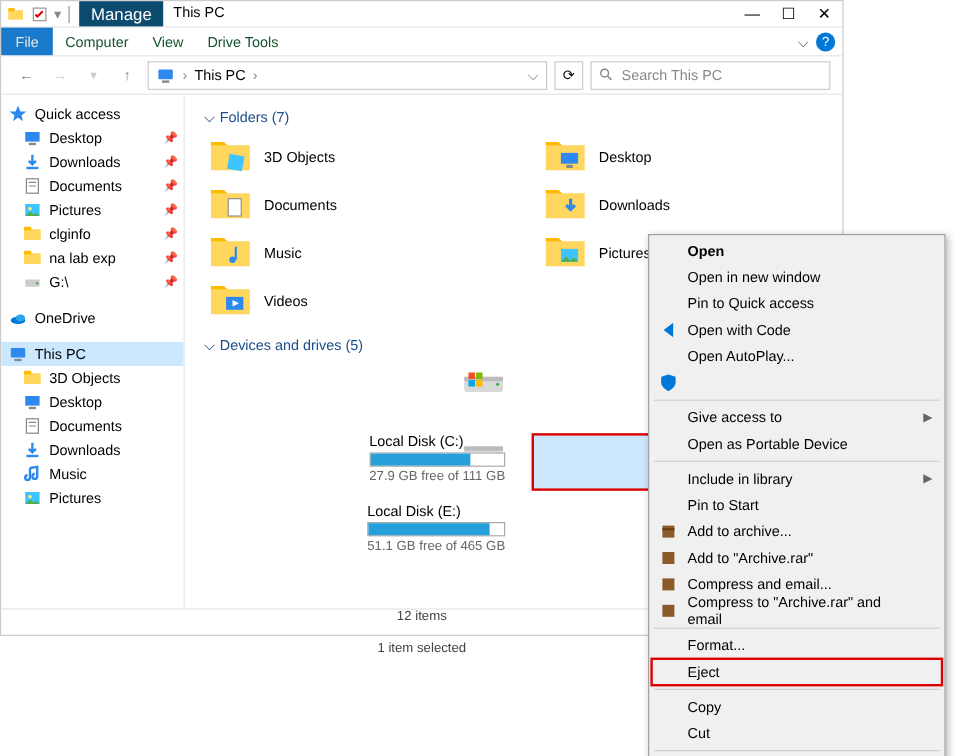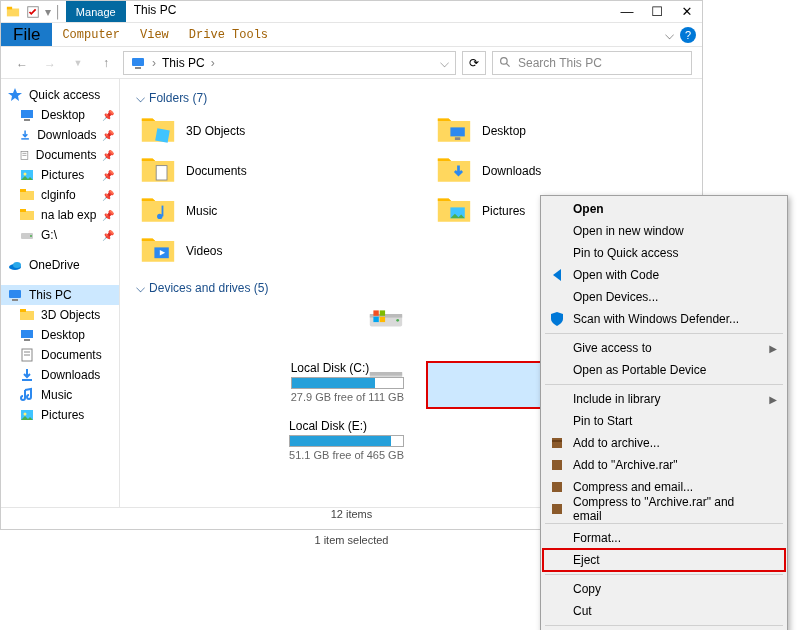--- a/index.html
+++ b/index.html
@@ -1,37 +1,37 @@
 <!DOCTYPE html>
 <html><head>
 <meta charset="utf-8">
 <style>
 * { box-sizing: border-box; margin: 0; padding: 0; font-family: "Segoe UI", sans-serif; }
 body { background: #fff; font-size: 12px; color: #000; width: 800px; height: 630px; position: relative; overflow: hidden; }
 .window { width: 703px; height: 530px; border: 1px solid #ccc; background: #fff; position: relative; }
 .titlebar { height: 22px; display: flex; align-items: stretch; border-bottom: 1px solid #e5e5e5; }
 .qat { display: flex; align-items: center; gap: 4px; padding: 0 4px; }
 .qat svg { width: 14px; height: 14px; }
-.tab-manage { background: #0369a1; color: #fff; padding: 2px 10px; font-size: 11px; display: flex; align-items: center; }
+.tab-manage { background: #0c4a6e; color: #fff; padding: 2px 10px; font-size: 14px; display: flex; align-items: center; }
 .title { padding: 2px 8px; font-size: 12px; flex: 1; }
 .win-controls { display: flex; }
 .win-btn { width: 30px; display: flex; align-items: center; justify-content: center; font-size: 13px; }
 .menubar { height: 24px; display: flex; align-items: stretch; border-bottom: 1px solid #e5e5e5; }
-.file-btn { background: #1979ca; color: #000000; padding: 3px 12px; font-size: 17px; display: flex; align-items: center; }
-.menu-item { padding: 3px 10px; font-size: 12px; display: flex; align-items: center; color: #a16207; font-family: Liberation Mono, monospace; }
+.file-btn { background: #1979ca; color: #e5e5e5; padding: 3px 12px; font-size: 12px; display: flex; align-items: center; }
+.menu-item { padding: 3px 10px; font-size: 12px; display: flex; align-items: center; color: #14532d; }
 .help-zone { margin-left: auto; display: flex; align-items: center; padding: 0 6px; gap: 6px; }
 .help-circle { width: 16px; height: 16px; border-radius: 50%; background: #0078d7; color: #fff; font-size: 11px; display: flex; align-items: center; justify-content: center; }
 .addrbar { height: 32px; display: flex; align-items: center; padding: 4px 10px; gap: 6px; border-bottom: 1px solid #e5e5e5; }
 .nav-arrow { width: 22px; height: 22px; display: flex; align-items: center; justify-content: center; color: #888; }
 .addr-box { flex: 1; height: 24px; border: 1px solid #ccc; display: flex; align-items: center; padding: 0 6px; gap: 6px; }
 .addr-box .chev { color: #888; margin-left: auto; }
 .refresh { width: 24px; height: 24px; border: 1px solid #ccc; display: flex; align-items: center; justify-content: center; }
 .search-box { width: 200px; height: 24px; border: 1px solid #ccc; display: flex; align-items: center; padding: 0 6px; gap: 6px; color: #888; }
 .body { display: flex; height: calc(100% - 22px - 24px - 32px - 22px); }
-.sidebar { width: 119px; border-right: 1px solid #e5e5e5; padding: 6px 0; overflow: hidden; }
+.sidebar { width: 153px; border-right: 1px solid #e5e5e5; padding: 6px 0; overflow: hidden; }
 .nav-group { margin-bottom: 10px; }
 .nav-item { display: flex; align-items: center; gap: 6px; padding: 2px 4px 2px 18px; height: 20px; }
 .nav-item.top { padding-left: 6px; }
 .nav-item .pin { margin-left: auto; color: #888; font-size: 10px; }
 .nav-item.selected { background: #cce8ff; }
 .ico { width: 16px; height: 16px; display: inline-flex; align-items: center; justify-content: center; }
 .content { flex: 1; padding: 8px 10px; overflow: hidden; }
 .group-hdr { color: #1a4e8a; font-size: 12px; margin: 4px 0 8px 6px; display: flex; align-items: center; gap: 4px; }
 .folders-grid { display: grid; grid-template-columns: 1fr 1fr; gap: 4px 40px; margin-left: 10px; margin-bottom: 12px; }
 .folder-item { display: flex; align-items: center; gap: 10px; height: 36px; }
@@ -450,26 +450,25 @@
 <div class="context-menu">
   <div class="cm-item bold">Open</div>
   <div class="cm-item">Open in new window</div>
   <div class="cm-item">Pin to Quick access</div>
   <div class="cm-item">
       <span class="cico"><svg viewBox="0 0 16 16">
           <path d="M12 2v12L4 8z" fill="#0078d7"></path>
         </svg></span>
       <span>Open with Code</span>
     </div>
-  <div class="cm-item">Open Devices...</div>
+  <div class="cm-item">Open AutoPlay...</div>
   <div class="cm-item">
       <span class="cico"><svg viewBox="0 0 16 16">
           <path d="M8 1l6 2v5c0 4-6 7-6 7s-6-3-6-7V3z" fill="#0078d7"></path>
         </svg></span>
-      <span>Scan with Windows Defender...</span>
     </div>
   <div class="cm-sep"></div>
   <div class="cm-item">
       <span>Give access to</span>
       <span class="arrow">▶</span>
     </div>
   <div class="cm-item">Open as Portable Device</div>
   <div class="cm-sep"></div>
   <div class="cm-item">
       <span>Include in library</span>

